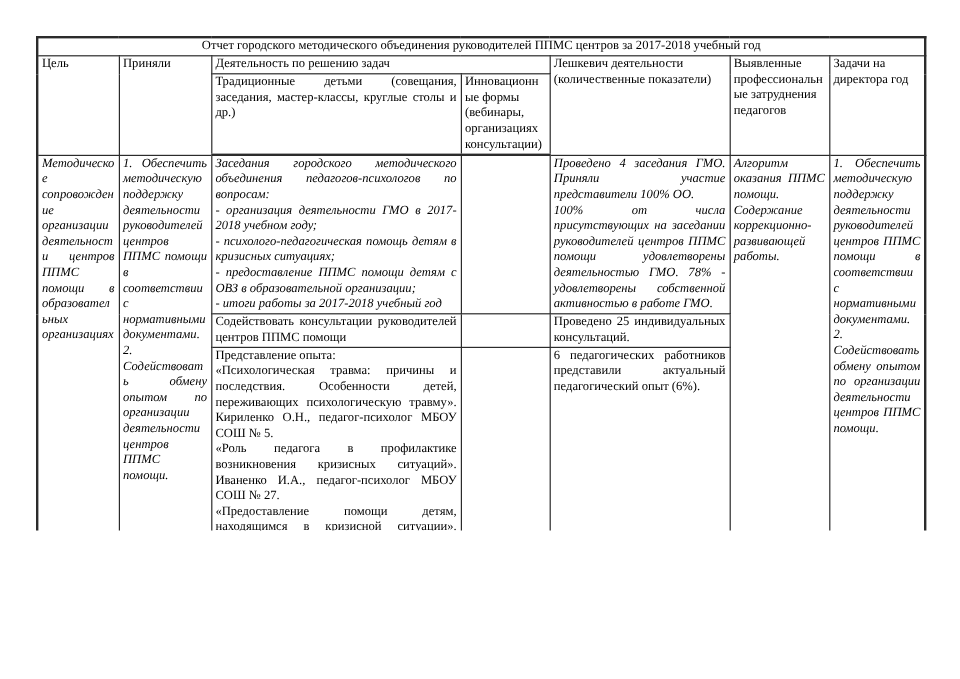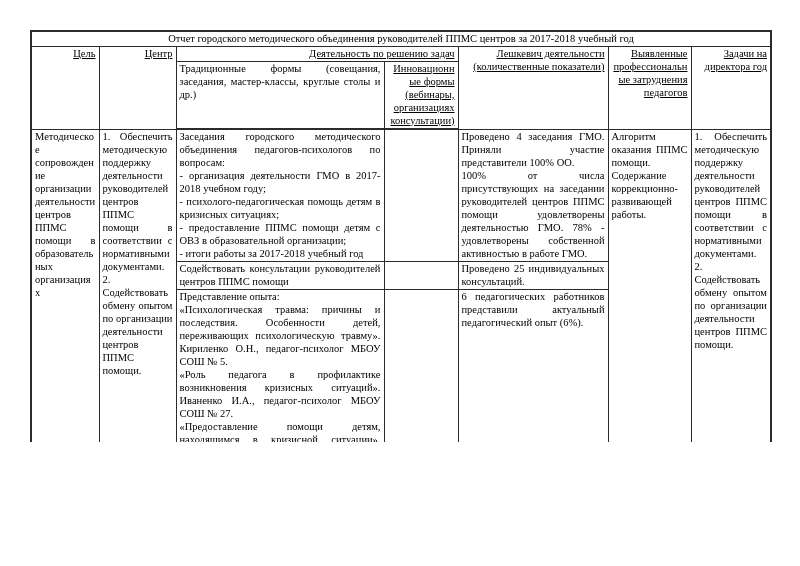--- a/index.html
+++ b/index.html
@@ -40,36 +40,35 @@
     hyphens: auto;
     -webkit-hyphens: auto;
     overflow-wrap: break-word;
   }
   td.title-cell {
     text-align: center;
     white-space: normal;
     border-bottom: 1px solid #2b2b2b;
   }
   td.head {
-    text-align: right;
-    text-decoration: underline;
+    text-align: left;
   }
   td.head-justify {
     text-align: justify;
   }
   tr.subhead-row td {
     border-bottom: 2px solid #2b2b2b;
   }
   td.body-cell {
     text-align: justify;
   }
   tr.h-title  { height: 13px; }
   tr.h-head   { height: 13px; }
   tr.h-sub    { height: 60px; }
-  tr.h-b1     { height: 106px; }
+  tr.h-b1     { height: 106px; font-style: italic; }
   tr.h-b2     { height: 28px; }
   tr.h-b3     { height: 224px; }
   .footer {
     position: absolute;
     top: 494px;
     left: 33px;
     font-size: 10.5px;
     line-height: 15.5px;
     white-space: pre-wrap;
   }
@@ -98,29 +97,29 @@
       <col style="width:80px">
     </colgroup>
 
     <tbody>
         <tr class="h-title">
       <td class="title-cell" colspan="7">Отчет городского методического объединения руководителей ППМС центров за 2017-2018 учебный год</td>
     </tr>
 
     <tr class="h-head">
       <td class="head" rowspan="2">Цель</td>
-      <td class="head" rowspan="2">Центр</td>
+      <td class="head" rowspan="2">Приняли</td>
       <td class="head" colspan="2">Деятельность по решению задач</td>
       <td class="head" rowspan="2">Лешкевич деятельности (количественные показатели)</td>
       <td class="head" rowspan="2">Выявленные профессиональные затруднения педагогов</td>
       <td class="head" rowspan="2">Задачи на директора год</td>
     </tr>
 
     <tr class="h-sub subhead-row">
-      <td class="head-justify">Традиционные формы (совещания, заседания, мастер-классы, круглые столы и др.)</td>
+      <td class="head-justify">Традиционные детьми (совещания, заседания, мастер-классы, круглые столы и др.)</td>
       <td class="head">Инновационные формы (вебинары, организациях консультации)</td>
     </tr>
 
     <tr class="h-b1">
       <td class="body-cell" rowspan="3">Методическое сопровождение организации деятельности центров ППМС помощи в образовательных организациях</td>
       <td class="body-cell" rowspan="3">1. Обеспечить методическую поддержку деятельности руководителей центров ППМС помощи в соответствии с нормативными документами.
 2. Содействовать обмену опытом по организации деятельности центров ППМС помощи.</td>
       <td class="body-cell">Заседания городского методического объединения педагогов-психологов по вопросам:
 - организация деятельности ГМО в 2017-2018 учебном году;
 - психолого-педагогическая помощь детям в кризисных ситуациях;

